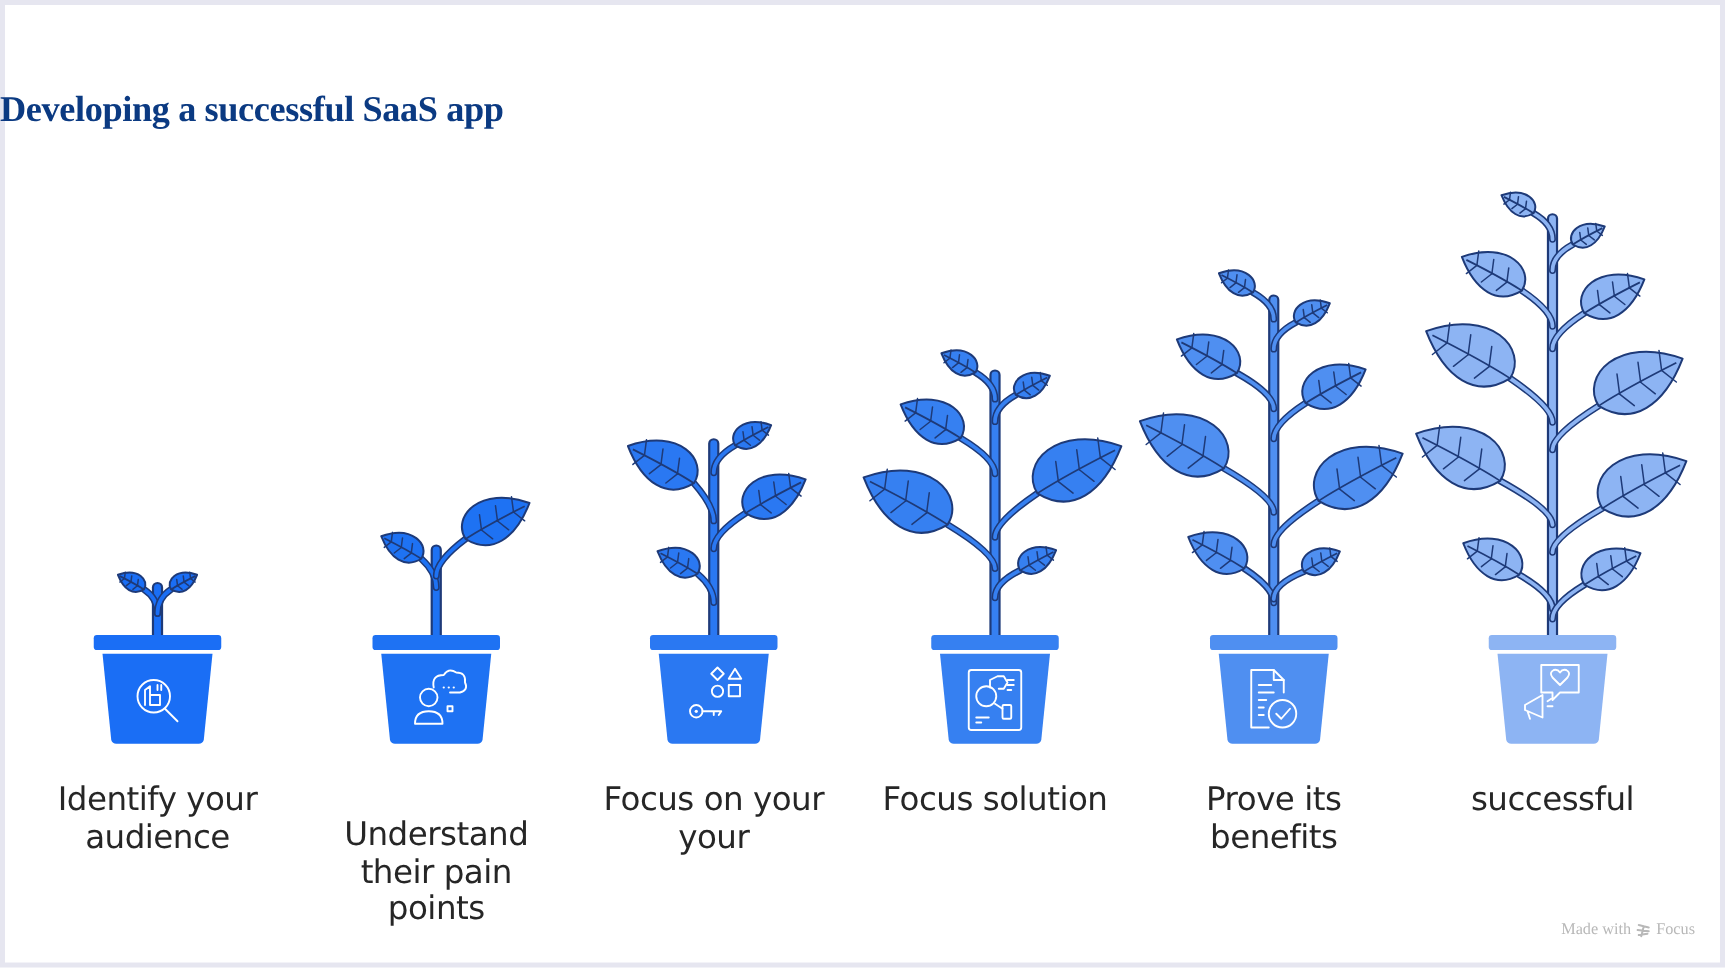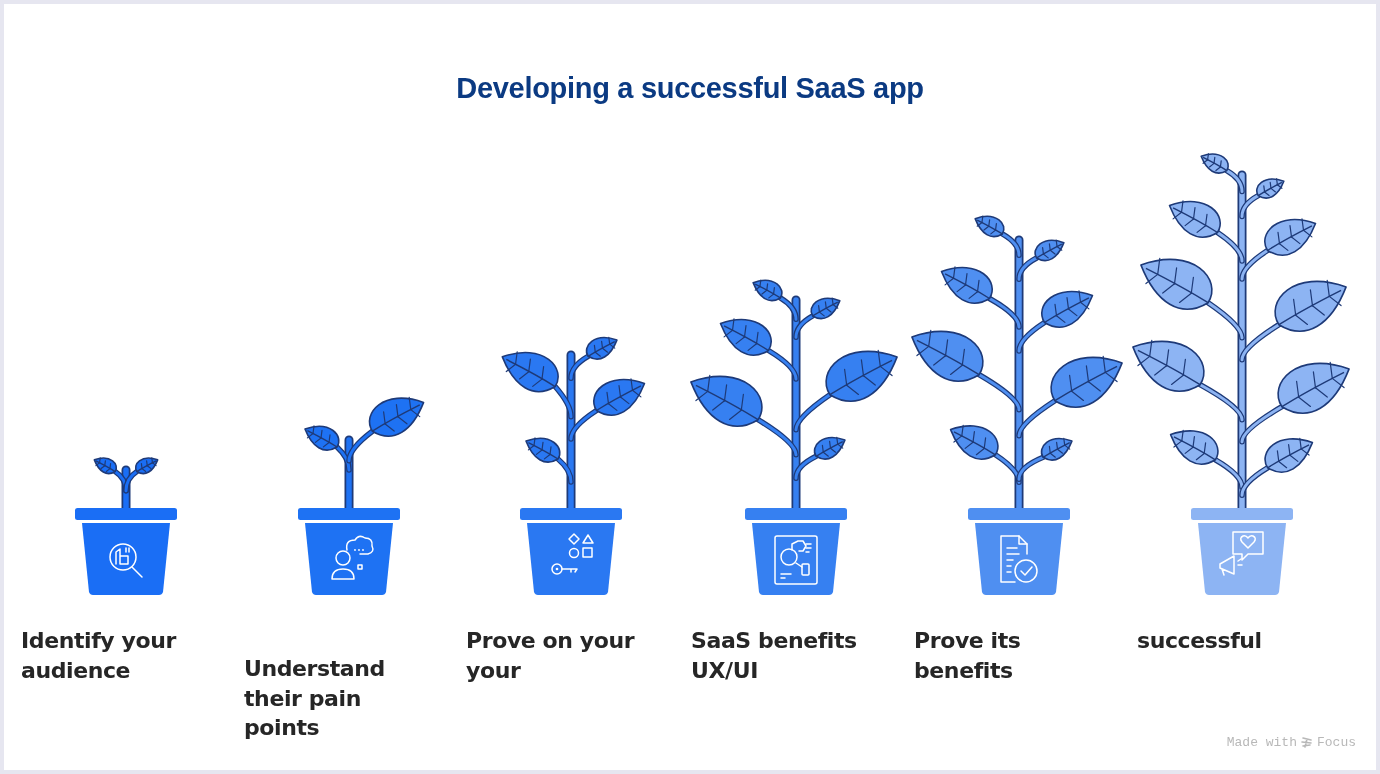--- a/index.html
+++ b/index.html
@@ -9,38 +9,38 @@
       font-family: "DejaVu Sans", sans-serif;
       position: relative;
     }
     .canvas {
       position: absolute; left: 4px; top: 4px;
       width: 1372px; height: 766px;
       background: #ffffff;
     }
     .title {
       position: absolute; left: 0; top: 72px; width: 1380px;
-      text-align: center;
-      font-family: Liberation Sans, sans-serif;
+      font-family: Liberation Serif, serif;
       font-weight: bold; font-size: 29px;
       color: #0b3a82; letter-spacing: -0.3px;
     }
     #plants { position: absolute; left: 0; top: 0; width: 1380px; height: 774px; }
     .label {
       position: absolute; top: 626px; width: 210px;
+      text-align: center;
       font-family: "DejaVu Sans", sans-serif;
-      font-weight: bold; font-size: 22px; line-height: 29.5px;
+      font-weight: normal; font-size: 26px; line-height: 29.5px;
       color: #262626; letter-spacing: -0.4px;
     }
     .label span { display: block; }
     .watermark {
       position: absolute; right: 24px; top: 735px;
-      font-family: Liberation Mono, monospace;
+      font-family: Liberation Serif, serif;
       font-size: 13px; color: #b8b8b8;
-      display: flex; align-items: center; gap: 4px; margin-left: 20px;
+      display: flex; align-items: flex-end; gap: 4px; margin-left: 20px;
     }
     .watermark svg { display: block; }
   </style>
 </head>
 <body>
 
 <div class="canvas"></div>
 
 <div class="title">Developing a successful SaaS app</div>
 
@@ -592,26 +592,25 @@
     <div class="label" style="left: 21px;">
       <span>Identify your</span>
       <span>audience</span>
     </div>
     <div class="label" style="left: 244px; margin-top: 28px;">
       <span>Understand</span>
       <span>their pain</span>
       <span>points</span>
     </div>
     <div class="label" style="left: 466px;">
-      <span>Prove on your</span>
+      <span>Focus on your</span>
       <span>your</span>
     </div>
     <div class="label" style="left: 691px;">
-      <span>SaaS benefits</span>
-      <span>UX/UI</span>
+      <span>Focus solution</span>
     </div>
     <div class="label" style="left: 914px;">
       <span>Prove its</span>
       <span>benefits</span>
     </div>
     <div class="label" style="left: 1137px;">
       <span>successful</span>
     </div>
   </div>
 

